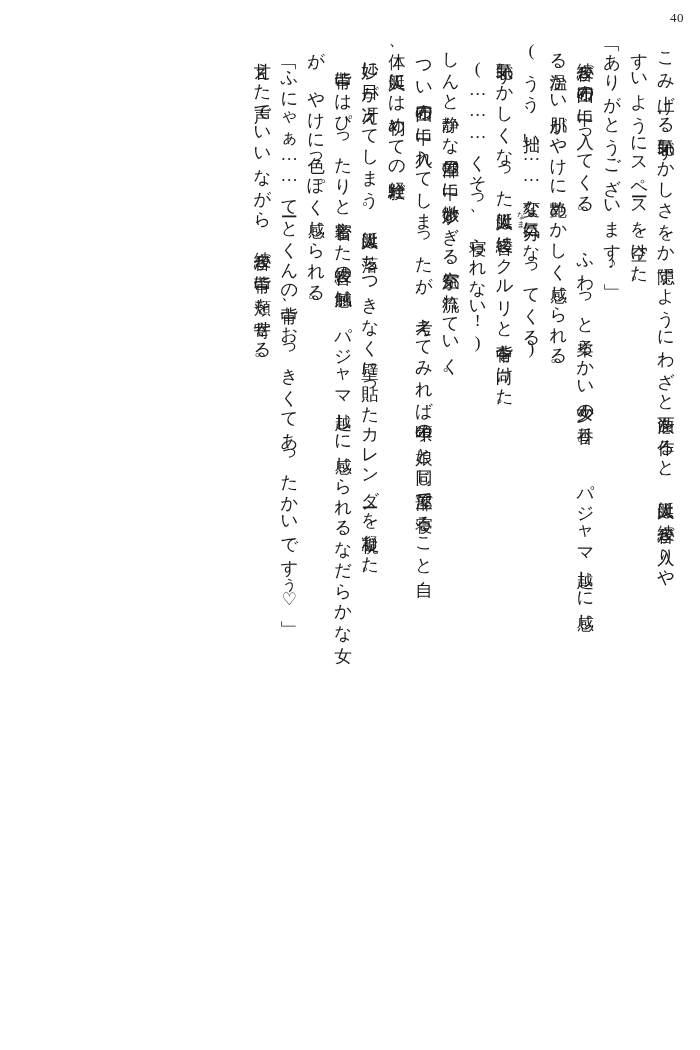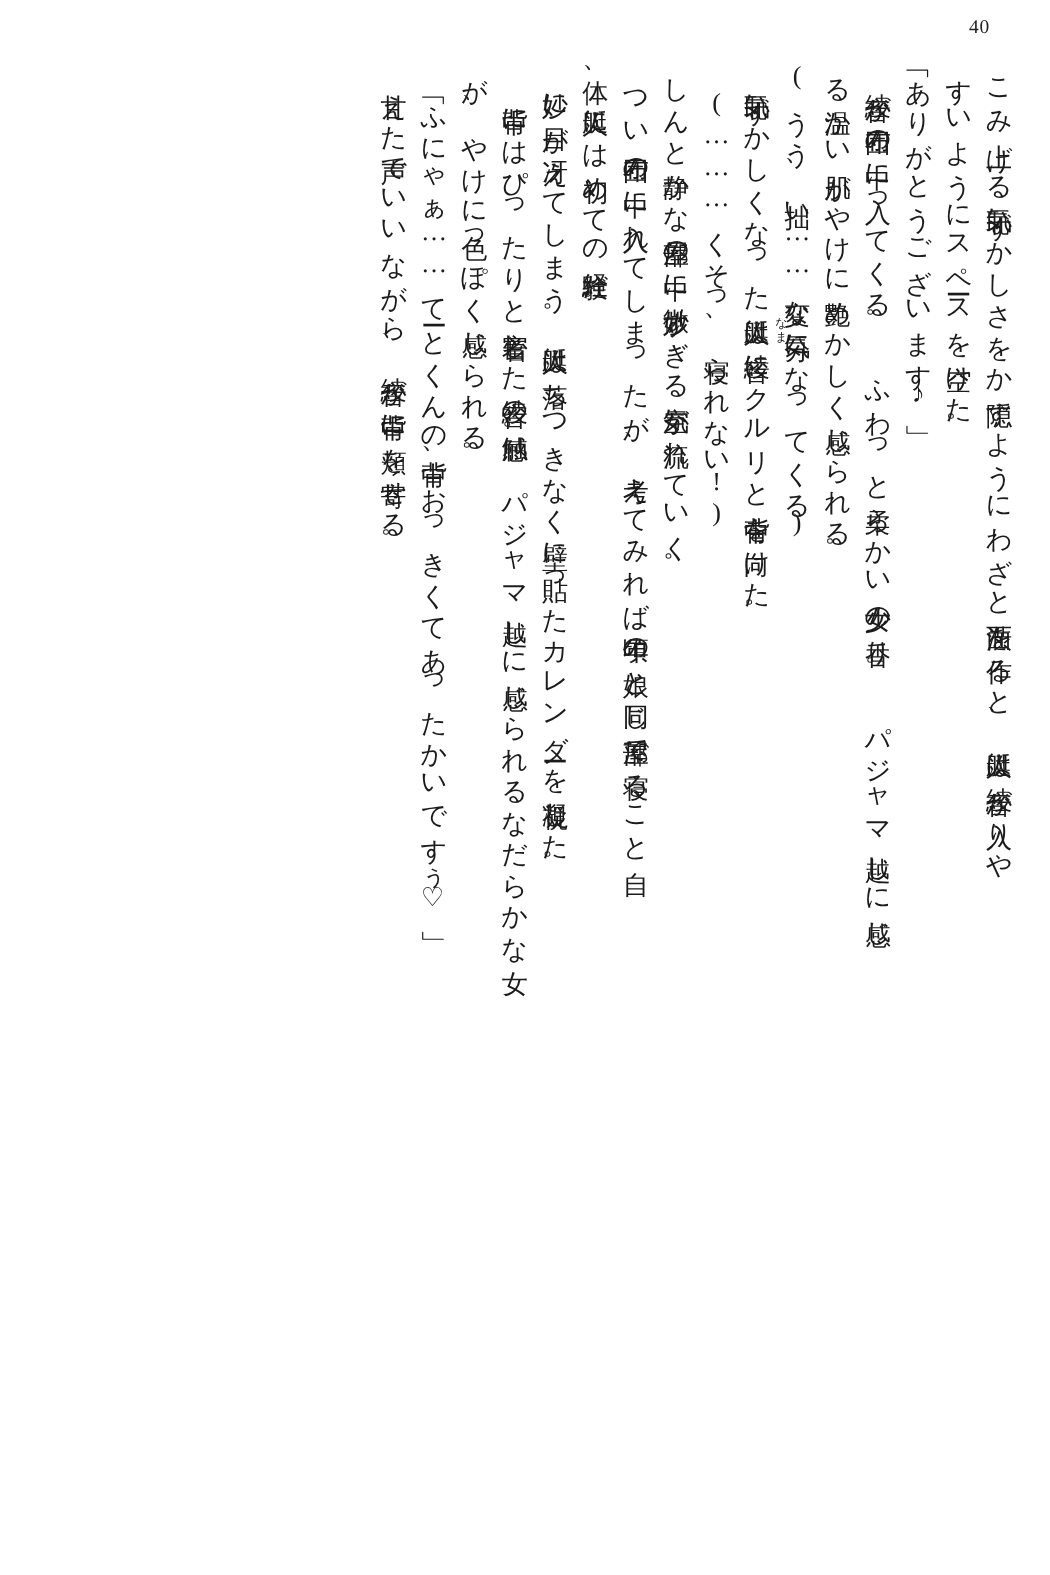--- a/index.html
+++ b/index.html
@@ -18,21 +18,21 @@
     position: relative;
     width: 700px;
     height: 1050px;
     background: #ffffff;
     box-sizing: border-box;
   }
   
   #page-number {
     position: absolute;
     top: 10px;
-    right: 40px;
+    right: 16px;
     font-size: 13px;
     letter-spacing: 0.5px;
     color: #222;
     font-family: "Liberation Serif", "DejaVu Serif", serif;
   }
   
   #text-body {
     position: absolute;
     top: 40px;
     right: 26px;

